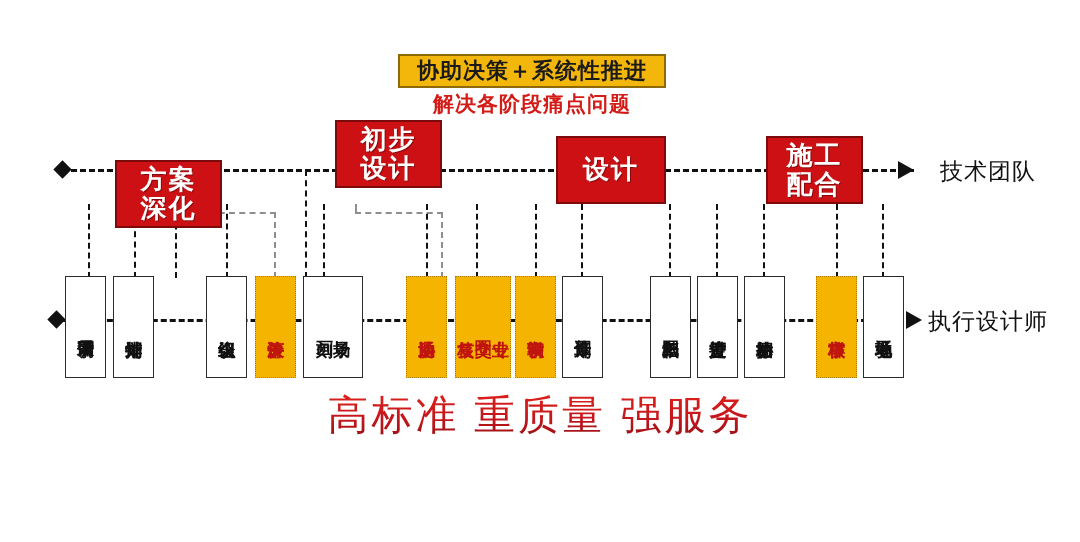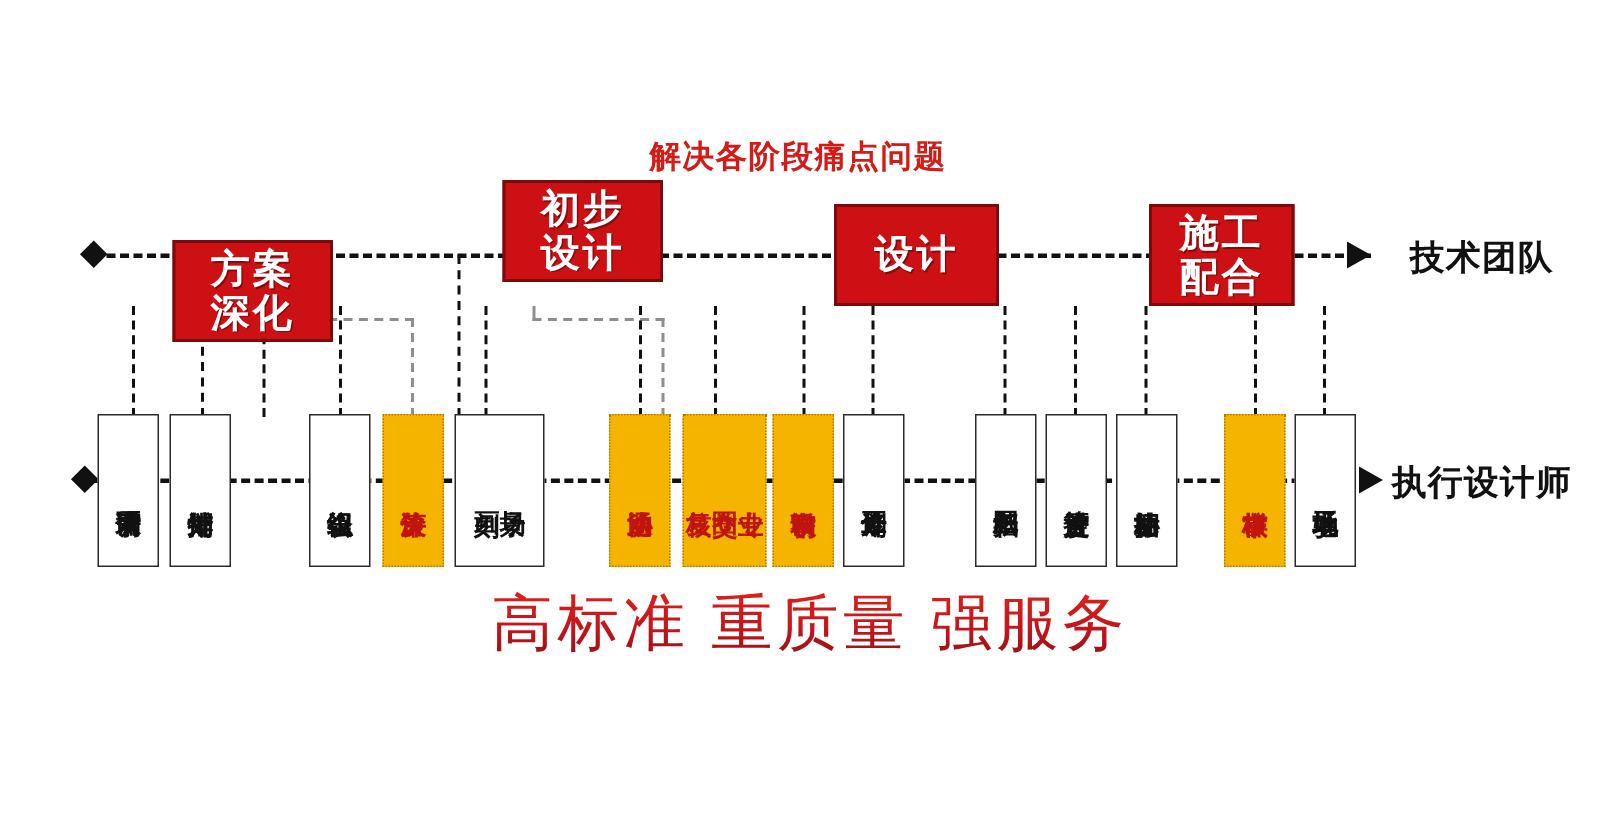--- a/index.html
+++ b/index.html
@@ -71,40 +71,43 @@
     background:#F5B400;border:1.8px dotted #b07c00;color:#C0150F;
   }
 
   
   .vline{position:absolute;width:0;border-left:2px dashed #111;}
   .vline.gray{border-left:2px dashed #8e8e8e;}
   .hline{position:absolute;height:0;border-top:2px dashed #8e8e8e;}
 
   
   .sidelabel{
-    position:absolute;font-size:23px;font-weight:bold;color:#111;
+    position:absolute;font-size:23px;font-weight:normal;color:#111;
     letter-spacing:1px;white-space:nowrap;
   }
 
   
   .slogan{
     position:absolute;left:0;top:388px;width:1080px;
     text-align:center;font-size:41px;font-weight:normal;
     letter-spacing:3px;
     color:#C4161C;
     background:linear-gradient(180deg,#E2231A 0%,#C4161C 55%,#8E0F12 100%);
     -webkit-background-clip:text;background-clip:text;
     -webkit-text-fill-color:transparent;
   }
 </style>
 </head>
 <body>
 
 <div id="stage">
 
+  <div class="banner">
+    <span>协助决策＋系统性推进</span>
+  </div>
   <div class="subbanner">
     <span>解决各阶段痛点问题</span>
   </div>
 
   <div class="rail rail-top"></div>
   <div class="diamond" style="left:56px;top:163px;"></div>
   <div class="arrow-head" style="left:898px;top:161px;"></div>
 
   <div class="rail rail-bot"></div>
   <div class="diamond" style="left:50px;top:313px;"></div>

